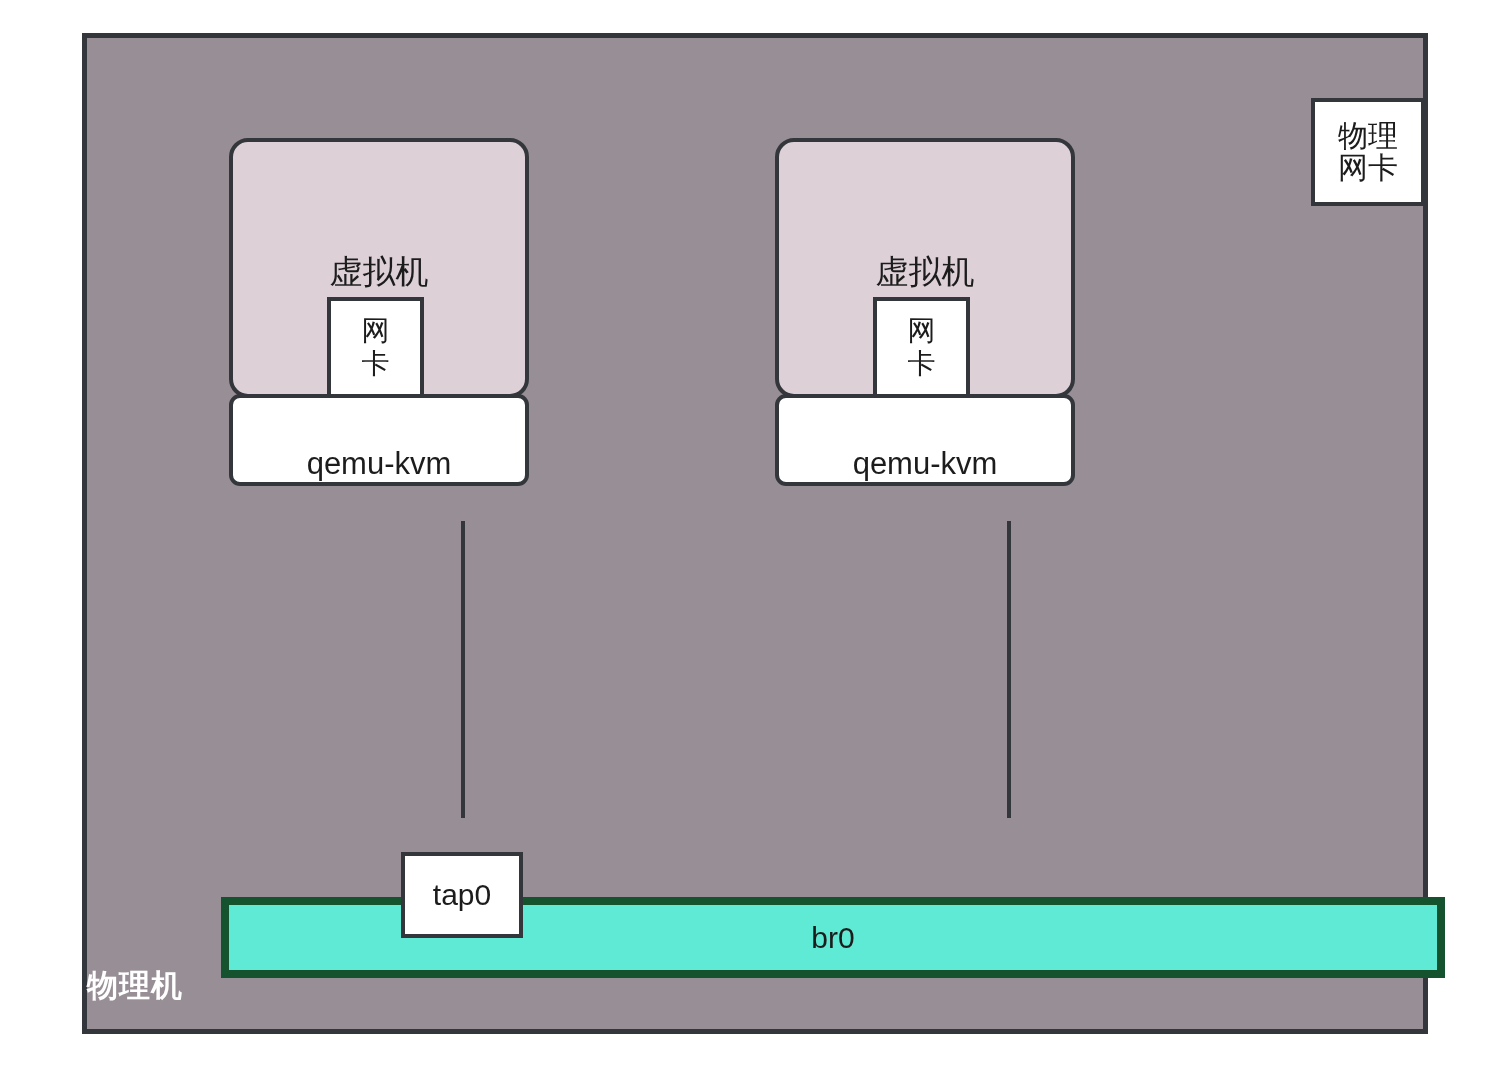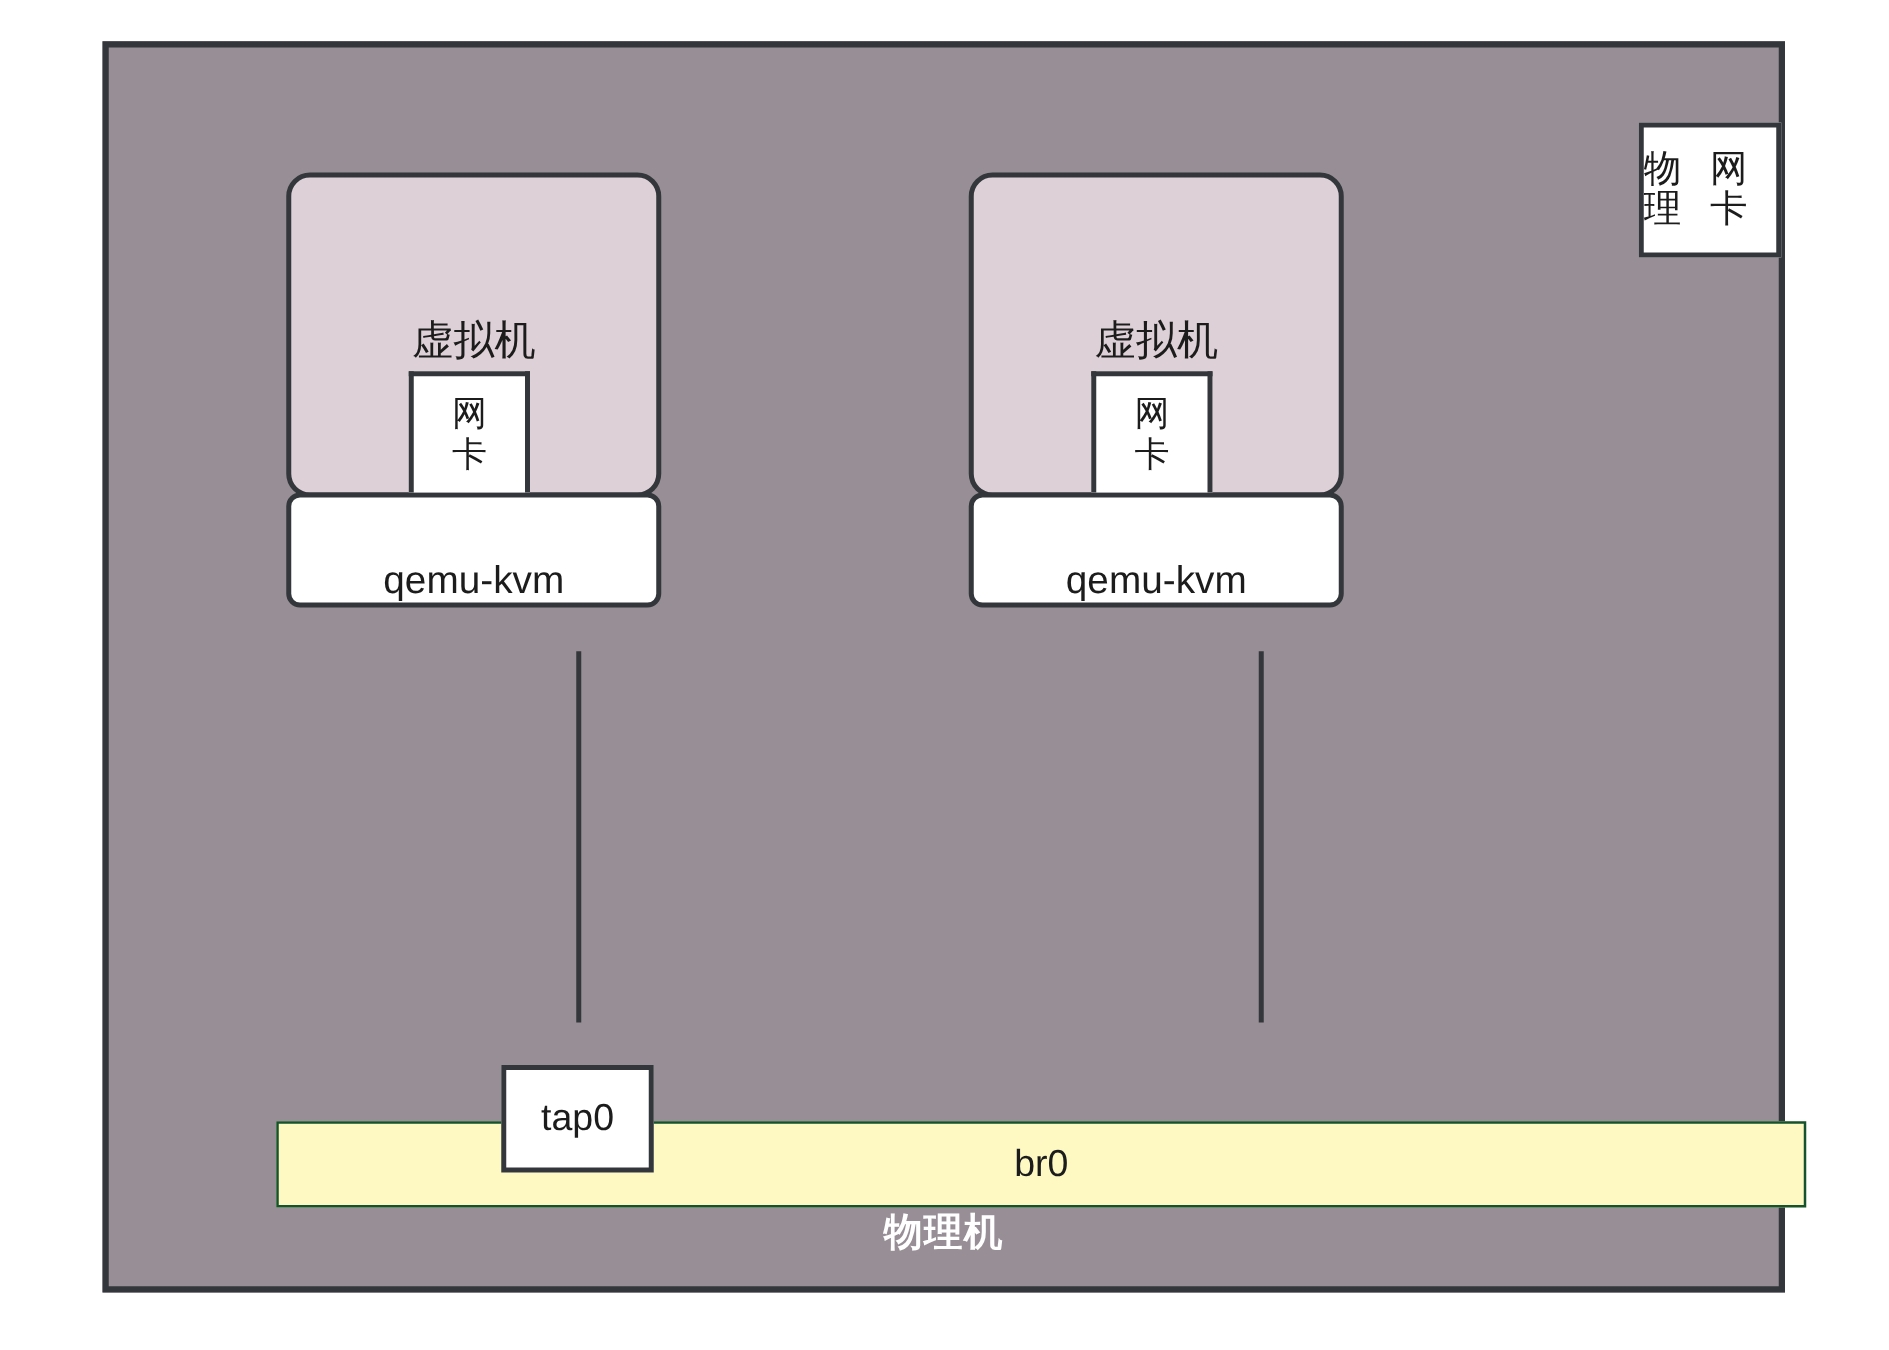--- a/index.html
+++ b/index.html
@@ -31,39 +31,39 @@
     background: #988e95;
     border: 5px solid #33373b;
     box-sizing: border-box;
   }
 
   .host-label {
     position: absolute;
     left: 0;
     right: 0;
     bottom: 22px;
-    text-align: center;
+    text-align: left;
     color: #ffffff;
     font-size: 31px;
     font-weight: bold;
     letter-spacing: 1px;
   }
 
   
   .pnic-box {
     position: absolute;
     left: 1224px;
     top: 60px;
     width: 114px;
     height: 108px;
     background: #ffffff;
     border: 4px solid #33373b;
     box-sizing: border-box;
     display: flex;
-    flex-direction: row;
+    flex-direction: column;
     align-items: center;
     justify-content: center;
   }
   .pnic-box .line {
     font-size: 30px;
     color: #1c1c1c;
     line-height: 1.08;
   }
 
   
@@ -165,23 +165,23 @@
     font-size: 30px;
     color: #1c1c1c;
   }
 
   
   .bridge-bar {
     position: absolute;
     left: 134px;
     top: 859px;
     width: 1224px;
-    height: 69px;
-    background: #fef9c3;
-    border: 2px solid #14532d;
+    height: 81px;
+    background: #5eead4;
+    border: 8px solid #14532d;
     box-sizing: border-box;
     display: flex;
     align-items: center;
     justify-content: center;
     z-index: 1;
   }
   .bridge-bar span {
     font-size: 30px;
     color: #1c1c1c;
   }

